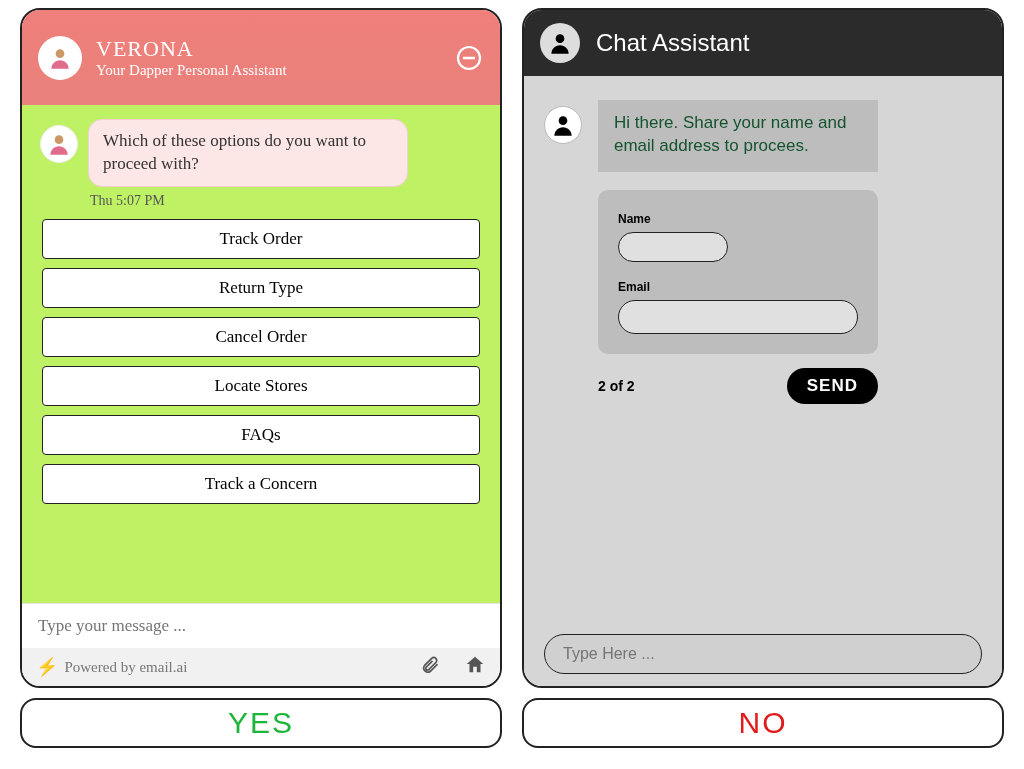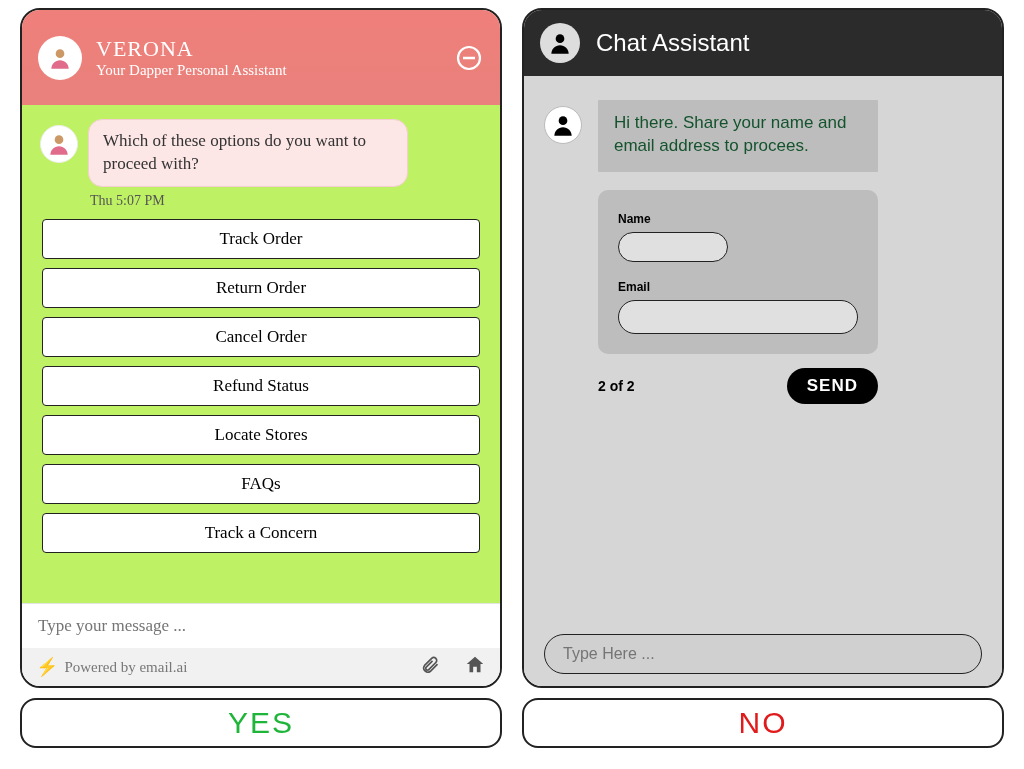--- a/index.html
+++ b/index.html
@@ -238,23 +238,22 @@
                 <circle cx="12" cy="8" r="4" fill="#c96"></circle>
                 <path d="M4 22c0-4.4 3.6-8 8-8s8 3.6 8 8" fill="#e06b8b"></path>
               </svg>
           </div>
           <div class="bubble-left">Which of these options do you want to proceed with?</div>
         </div>
         <div class="timestamp">Thu 5:07 PM</div>
 
         <div class="option-list">
           <div class="option-btn">Track Order</div>
-          <div class="option-btn">Return Order</div>
+          <div class="option-btn">Return Type</div>
           <div class="option-btn">Cancel Order</div>
-          <div class="option-btn">Refund Status</div>
           <div class="option-btn">Locate Stores</div>
           <div class="option-btn">FAQs</div>
           <div class="option-btn">Track a Concern</div>
         </div>
       </div>
 
       <div class="input-area">
         <input type="text" placeholder="Type your message ..." style="">
       </div>
       <div class="footer">

